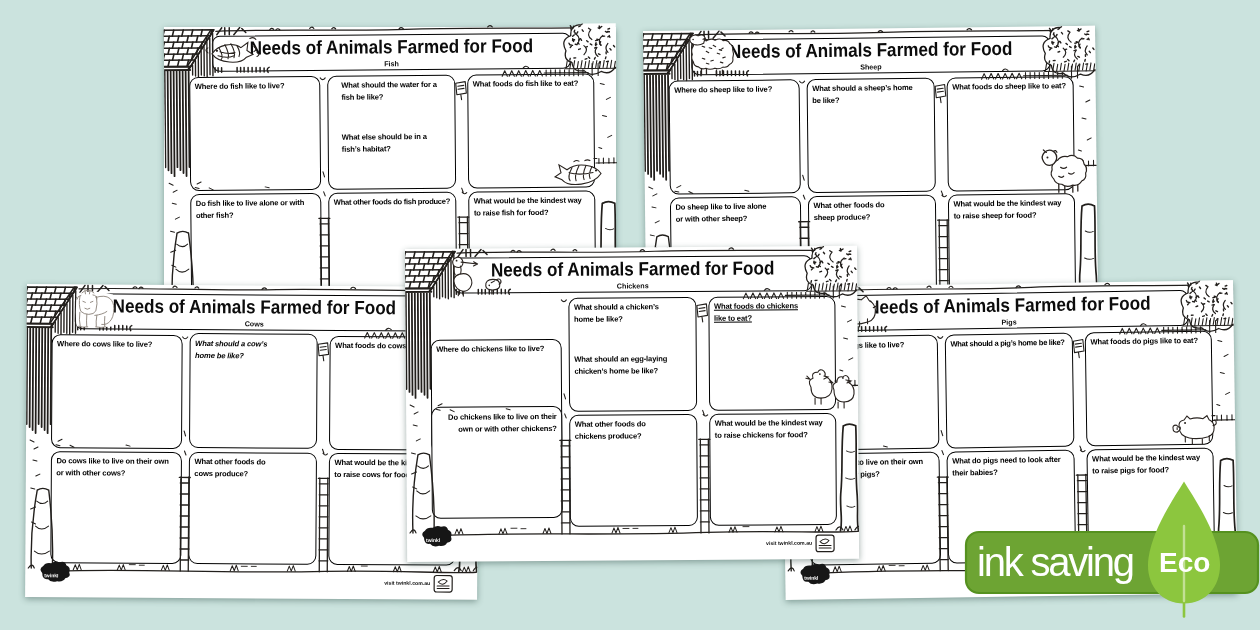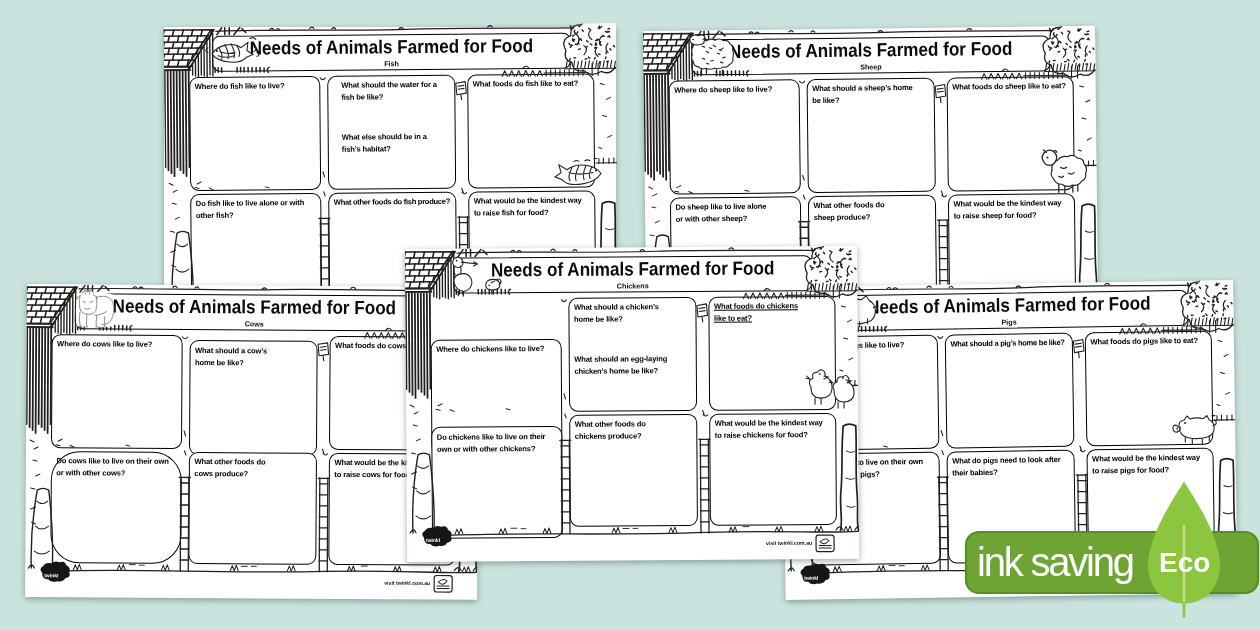--- a/index.html
+++ b/index.html
@@ -215,25 +215,25 @@
 <div class="page" style="left:26.5px;top:284.0px;z-index:3;transform:rotate(0.35deg);">
 <div class="inner">
 
 <div class="bar">
         <div class="ttl">Needs of Animals Farmed for Food</div>
         <div class="sub">Cows</div>
       </div>
 
 <div class="qbox" style="left:25px;top:49.5px;width:131px;height:114.5px;">Where do cows like to live?</div>
 
-<div class="qbox" style="left:163px;top:55px;width:128px;height:114.5px;">What should a cow’s<br>home be like?</div>
+<div class="qbox" style="left:163px;top:48px;width:128px;height:114.5px;font-style:italic;">What should a cow’s<br>home be like?</div>
 
 <div class="qbox" style="left:303px;top:49.5px;width:127px;height:114.5px;">What foods do cows like to eat?</div>
 
-<div class="qbox" style="left:25px;top:166.5px;width:131px;height:112px;border-radius:29px;">Do cows like to live on their own<br>or with other cows?</div>
+<div class="qbox" style="left:25px;top:166.5px;width:131px;height:112px;">Do cows like to live on their own<br>or with other cows?</div>
 
 <div class="qbox" style="left:163px;top:166.5px;width:128px;height:112px;">What other foods do<br>cows produce?</div>
 
 <div class="qbox" style="left:303px;top:166.5px;width:127px;height:112px;">What would be the kindest way<br>to raise cows for food?</div>
 
 <svg class="deco" viewBox="0 0 452 313">
         <use href="#frame"></use>
 <use href="#an-cowA"></use>
 <use href="#twinkl"></use>
       </svg>
@@ -276,21 +276,21 @@
         <div class="ttl">Needs of Animals Farmed for Food</div>
         <div class="sub">Chickens</div>
       </div>
 
 <div class="qbox" style="left:25px;top:49.5px;width:131px;height:114.5px;margin-top:41px;">Where do chickens like to live?</div>
 
 <div class="qbox" style="left:163px;top:49.5px;width:128px;height:114.5px;">What should a chicken’s<br>home be like?<div class="q2">What should an egg-laying<br>chicken’s home be like?</div></div>
 
 <div class="qbox" style="left:303px;top:49.5px;width:127px;height:114.5px;text-decoration:underline;">What foods do chickens<br>like to eat?</div>
 
-<div class="qbox" style="left:25px;top:178px;width:131px;height:112px;">Do chickens like to live on their<br>own or with other chickens?</div>
+<div class="qbox" style="left:25px;top:158px;width:131px;height:112px;text-align:right;">Do chickens like to live on their<br>own or with other chickens?</div>
 
 <div class="qbox" style="left:163px;top:166.5px;width:128px;height:112px;">What other foods do<br>chickens produce?</div>
 
 <div class="qbox" style="left:303px;top:166.5px;width:127px;height:112px;">What would be the kindest way<br>to raise chickens for food?</div>
 
 <svg class="deco" viewBox="0 0 452 313">
         <use href="#frame"></use>
 <use href="#an-chickA"></use>
 <use href="#an-chickB"></use>
 <use href="#twinkl"></use>

